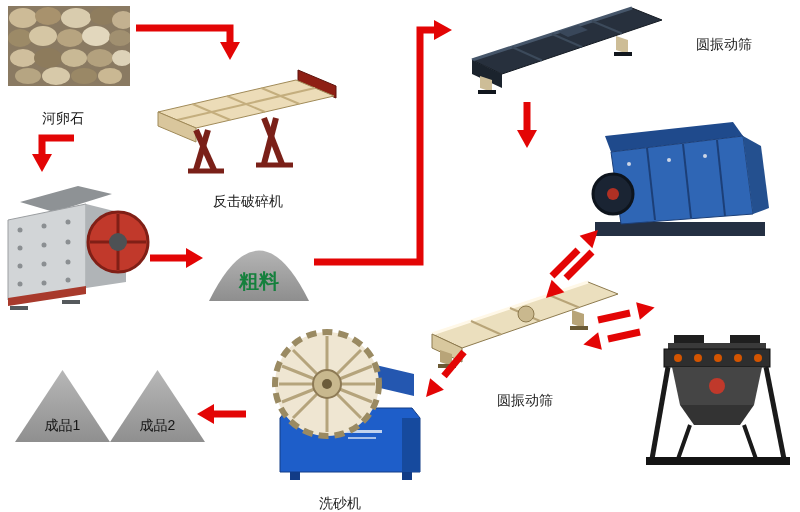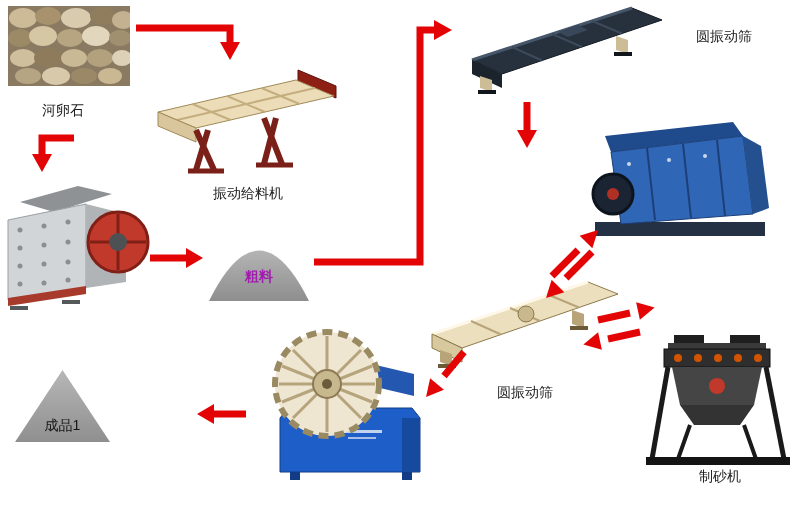--- a/index.html
+++ b/index.html
@@ -1,21 +1,21 @@
 <!DOCTYPE html>
 <html style="--arrow: #e30505; --label: #1c1c1c; --cone-gray: #9c9c9c;"><head>
 <meta charset="utf-8">
 <style>
   html,body{margin:0;padding:0;background:#fff;}
   #stage{position:relative;width:800px;height:512px;background:#ffffff;overflow:hidden;
          font-family:"Liberation Sans", sans-serif;}
   .node{position:absolute;}
   .label{position:absolute;font-size:14px;color:var(--label,#1c1c1c);text-align:center;
-         line-height:1.2;white-space:nowrap;}
-  .cone-label{position:absolute;font-size:14px;font-weight:bold;color:#a21caf;width:100%;
+         line-height:1.2;white-space:nowrap;margin-top:8px;}
+  .cone-label{position:absolute;font-size:20px;font-weight:bold;color:#15803d;width:100%;
               text-align:center;}
   .tri{position:absolute;clip-path:polygon(50% 0,100% 100%,0 100%);
        background:linear-gradient(180deg,#b7b7b7,#8f8f8f);}
   .tri span{position:absolute;bottom:7px;left:0;width:100%;text-align:center;
             font-size:14px;color:#161616;}
   #arrows{position:absolute;left:0;top:0;width:800px;height:512px;pointer-events:none;}
   .arrow{stroke:var(--arrow,#e30505);stroke-width:7;fill:none;}
   .ahead{fill:var(--arrow,#e30505);stroke:none;}
   svg{display:block;}
 </style>
@@ -60,21 +60,21 @@
       <line x1="29" y1="52" x2="167" y2="20" stroke="#c4ae7e" stroke-width="2"></line>
       <polygon points="10,44 48,60 48,74 10,58" fill="#d9c69c" stroke="#a08a58"></polygon>
       <line x1="60" y1="62" x2="48" y2="102" stroke="#7a2018" stroke-width="6"></line>
       <line x1="48" y1="62" x2="66" y2="102" stroke="#7a2018" stroke-width="6"></line>
       <line x1="40" y1="103" x2="76" y2="103" stroke="#7a2018" stroke-width="5"></line>
       <line x1="128" y1="50" x2="116" y2="96" stroke="#7a2018" stroke-width="6"></line>
       <line x1="116" y1="50" x2="134" y2="96" stroke="#7a2018" stroke-width="6"></line>
       <line x1="108" y1="97" x2="145" y2="97" stroke="#7a2018" stroke-width="5"></line>
     </svg>
   </div>
-  <div class="label" style="left:178px;top:185px;width:140px">振动给料机</div>
+  <div class="label" style="left:178px;top:185px;width:140px">反击破碎机</div>
 
   <div class="node" style="left:0;top:168px;width:152px;height:142px">
     <svg viewBox="0 0 152 142" width="152" height="142">
       <polygon points="20,34 78,18 112,26 54,44" fill="#8e9295"></polygon>
       <polygon points="8,52 86,36 86,120 8,132" fill="#d2d5d7" stroke="#9b9ea1"></polygon>
       <polygon points="86,36 126,46 126,114 86,120" fill="#b0b4b7"></polygon>
       <circle cx="20" cy="62" r="2.5" fill="#8b8f92"></circle>
         <circle cx="44" cy="58" r="2.5" fill="#8b8f92"></circle>
         <circle cx="68" cy="54" r="2.5" fill="#8b8f92"></circle>
       <circle cx="20" cy="80" r="2.5" fill="#8b8f92"></circle>
@@ -174,21 +174,20 @@
       <polygon points="34,34 124,34 116,72 42,72" fill="#454545"></polygon>
       <circle cx="79" cy="53" r="8" fill="#c0392b"></circle>
       <polygon points="42,72 116,72 102,92 56,92" fill="#333333"></polygon>
       <line x1="30" y1="34" x2="14" y2="126" stroke="#1a1a1a" stroke-width="5"></line>
       <line x1="128" y1="34" x2="146" y2="126" stroke="#1a1a1a" stroke-width="5"></line>
       <line x1="52" y1="92" x2="40" y2="126" stroke="#1a1a1a" stroke-width="4"></line>
       <line x1="106" y1="92" x2="118" y2="126" stroke="#1a1a1a" stroke-width="4"></line>
       <rect x="8" y="124" width="144" height="8" fill="#141414"></rect>
     </svg>
   </div>
-  <div class="label" style="left:660px;top:468px;width:120px">制砂机</div>
 
   <div class="node" style="left:252px;top:322px;width:175px;height:160px">
     <svg viewBox="0 0 175 160" width="175" height="160">
       <polygon points="60,28 162,52 162,74 60,50" fill="#2457b0"></polygon>
       <polygon points="28,96 36,86 160,86 168,96 168,150 28,150" fill="#1e5ec9" stroke="#123c86"></polygon>
       <polygon points="150,96 168,96 168,150 150,150" fill="#164a9e"></polygon>
       <rect x="90" y="108" width="40" height="3" fill="#dfe8f5" opacity="0.85"></rect>
       <rect x="96" y="115" width="28" height="2" fill="#dfe8f5" opacity="0.7"></rect>
       <circle cx="75" cy="62" r="52" fill="#efe6d2" stroke="#9a8a62" stroke-width="6" stroke-dasharray="10 6"></circle>
       <g stroke="#b5a47c" stroke-width="3">
@@ -198,24 +197,28 @@
           <line x1="109" y1="28" x2="41" y2="96"></line>
         <line x1="30" y1="44" x2="120" y2="80"></line>
           <line x1="120" y1="44" x2="30" y2="80"></line>
       </g>
       <circle cx="75" cy="62" r="14" fill="#c8b88e" stroke="#8d7a55" stroke-width="2"></circle>
       <circle cx="75" cy="62" r="5" fill="#6b5b3a"></circle>
       <rect x="38" y="150" width="10" height="8" fill="#123c86"></rect>
       <rect x="150" y="150" width="10" height="8" fill="#123c86"></rect>
     </svg>
   </div>
+  <div class="label" style="left:270px;top:487px;width:140px">洗砂机</div>
 
   <div class="tri" style="left:15px;top:370px;width:95px;height:72px">
     <span>成品1</span>
   </div>
+  <div class="tri" style="left:110px;top:370px;width:95px;height:72px">
+    <span>成品2</span>
+  </div>
 
   <svg id="arrows" viewBox="0 0 800 512">
     <g>
       <polyline class="arrow" points="136,28 230,28 230,42"></polyline>
       <polygon class="ahead" points="220,42 240,42 230,60"></polygon>
     </g>
     <g>
       <polyline class="arrow" points="74,138 42,138 42,156"></polyline>
       <polygon class="ahead" points="32,154 52,154 42,172"></polygon>
     </g>

